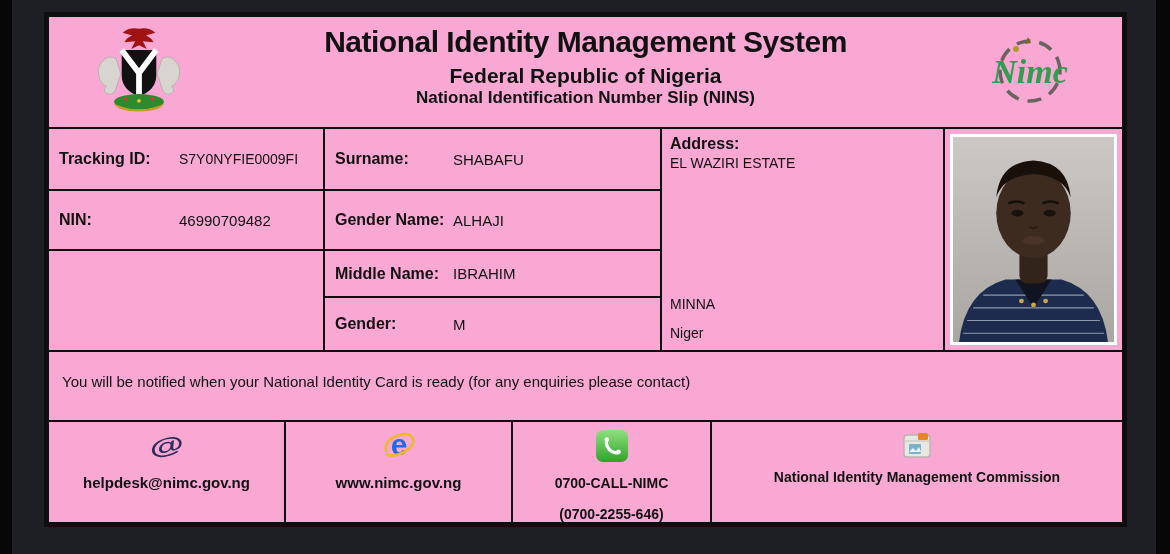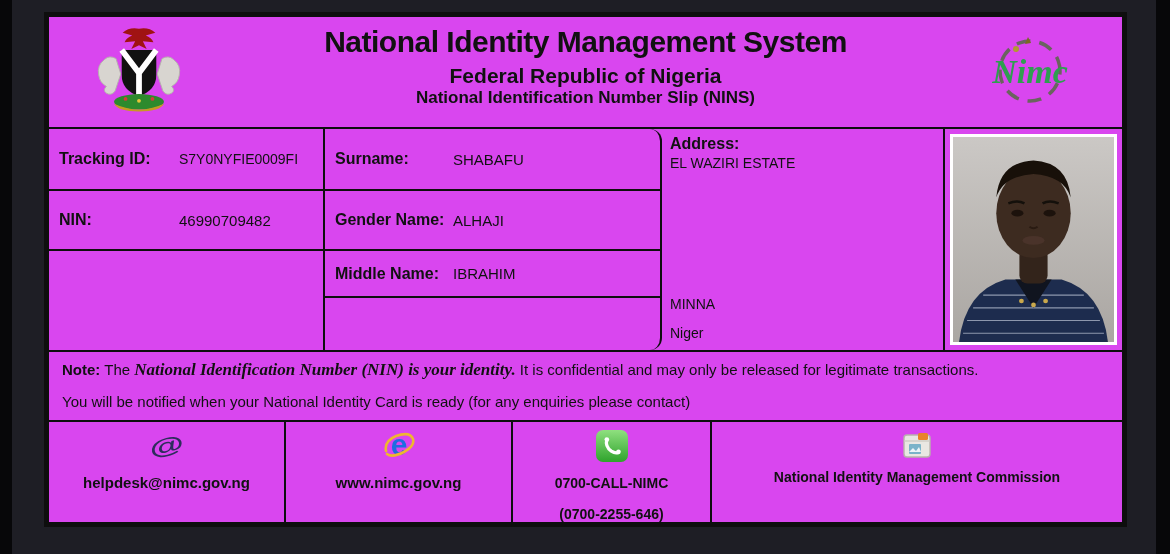--- a/index.html
+++ b/index.html
@@ -9,38 +9,38 @@
     font-family:"Liberation Sans", sans-serif;
     position:relative;
     color:#111;
   }
   .edge-bar { position:absolute; top:0; height:554px; background:#070709; }
   .edge-left { left:0; width:12px; }
   .edge-right { left:1156px; width:14px; }
 
   .card {
     position:absolute; left:44px; top:12px; width:1083px; height:515px;
-    background:#d946ef; border:5px solid #0e0e0e;
+    background:#f9a8d4; border:5px solid #0e0e0e;
     display:flex; flex-direction:column;
   }
 
   
   .header { height:112px; border-bottom:2px solid #0e0e0e; position:relative; flex:none; }
   .coat { position:absolute; left:42px; top:8px; width:96px; height:96px; }
   .nimc-logo { position:absolute; right:40px; top:12px; width:104px; height:84px; }
   .titles { position:absolute; left:150px; right:150px; top:8px; text-align:center; }
   .title-main { font-size:30px; font-weight:bold; letter-spacing:-0.5px; }
   .title-sub  { font-size:21px; font-weight:bold; margin-top:5px; }
   .title-slip { font-size:17px; font-weight:bold; }
 
   
   .grid { height:223px; display:flex; border-bottom:2px solid #0e0e0e; flex:none; }
   .gcol { display:flex; flex-direction:column; }
   .col-ids   { width:276px; border-right:2px solid #0e0e0e; }
-  .col-names { width:337px; border-right:2px solid #0e0e0e;border-radius:12px; }
+  .col-names { width:337px; border-right:2px solid #0e0e0e; }
   .col-addr  { width:283px; border-right:2px solid #0e0e0e; position:relative; }
   .col-photo { flex:1; padding:5px; }
   .cell { display:flex; align-items:center; padding-left:10px; }
   .cell-b { border-bottom:2px solid #0e0e0e; }
   .h62 { height:62px; flex:none; }
   .h60 { height:60px; flex:none; }
   .h47 { height:47px; flex:none; }
   .fillcell { flex:1; }
   .flabel { font-weight:bold; font-size:16px; min-width:120px; }
   .flabel-tight { min-width:118px; }
@@ -145,20 +145,24 @@
         <span class="fvalue">SHABAFU</span>
       </div>
       <div class="cell cell-b h60">
         <span class="flabel flabel-tight">Gender Name:</span>
         <span class="fvalue">ALHAJI</span>
       </div>
       <div class="cell cell-b h47">
         <span class="flabel flabel-tight">Middle Name:</span>
         <span class="fvalue">IBRAHIM</span>
       </div>
+      <div class="cell fillcell">
+        <span class="flabel flabel-tight">Gender:</span>
+        <span class="fvalue">M</span>
+      </div>
     </div>
 
     <div class="col-addr">
       <div class="addr-label">Address:</div>
       <div class="addr-line">EL WAZIRI ESTATE</div>
       <div class="addr-city">MINNA</div>
       <div class="addr-state">Niger</div>
     </div>
 
     <div class="col-photo">
@@ -187,26 +191,20 @@
           <ellipse cx="96" cy="78" rx="6" ry="3.4" fill="#1c120c"></ellipse>
           <path d="M55 68 Q64 64 71 68 M89 68 Q96 64 105 68" stroke="#14100b" stroke-width="2.5" fill="none"></path>
           <path d="M76 92 Q80 95 84 92" stroke="#2a1b12" stroke-width="2" fill="none"></path>
           <ellipse cx="80" cy="106" rx="11" ry="4.5" fill="#4a332a"></ellipse>
         </svg>
       </div>
     </div>
   </div>
 
   <div class="note-sec">
-    <div class="note-line1">
-      <span class="note-label">Note:</span>
-      <span>The </span>
-      <span class="note-emph">National Identification Number (NIN) is your identity.</span>
-      <span> It is confidential and may only be released for legitimate transactions.</span>
-    </div>
     <div class="note-line2">You will be notified when your National Identity Card is ready  (for any enquiries please contact)</div>
   </div>
 
   <div class="footer">
 
     <div class="fcell fc1">
       <div class="ficon">
           <span class="at-icon">@</span>
         </div>
       <div class="ftext">helpdesk@nimc.gov.ng</div>

